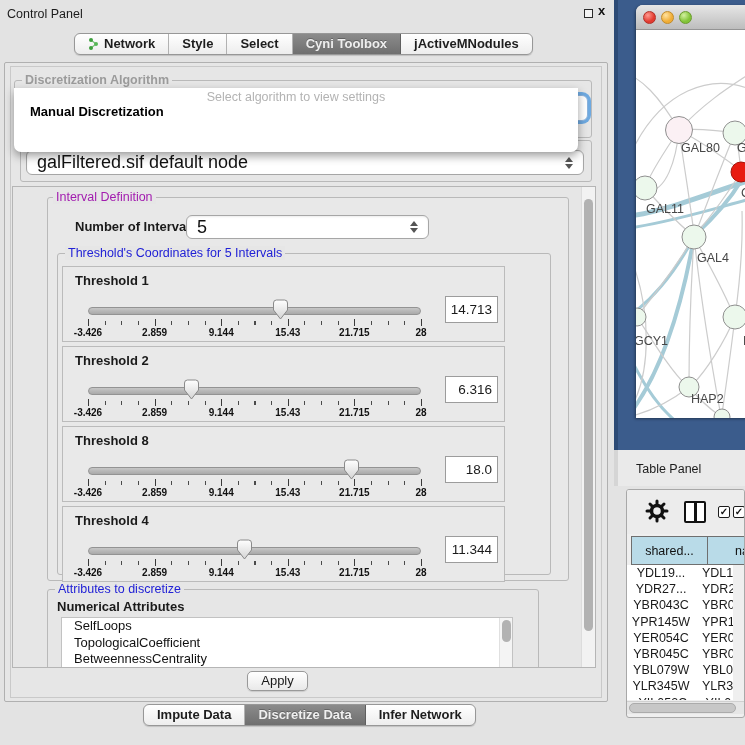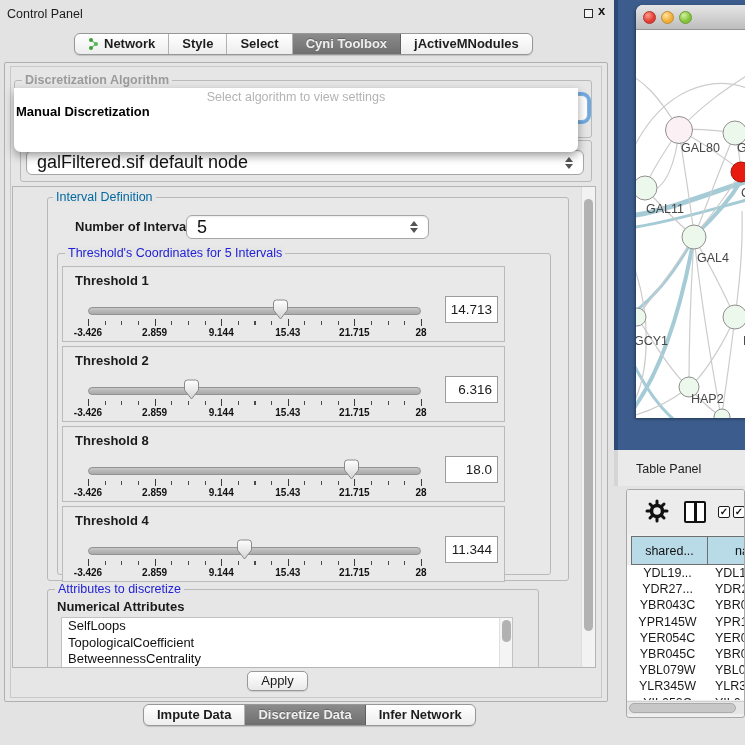--- a/index.html
+++ b/index.html
@@ -21,37 +21,37 @@
   #top-tabs { left:74px; top:33px; }
   #bottom-tabs { left:143px; top:704px; }
 
   
   #content-frame  { left:4px;  top:62px; width:604px; height:640px; border:1px solid #b0b0b0; border-radius:2px; background:#e6e6e6; }
   #content-frame2 { left:10px; top:66px; width:592px; height:632px; border:1px solid #c9c9c9; background:#e6e6e6; }
 
   .groupbox { position:absolute; border:1px solid #b9b9b9; border-radius:3px; }
   .group-title { position:absolute; font-size:12.5px; background:#e6e6e6; padding:0 3px; white-space:nowrap; }
   .gt-gray  { color:#9b9b9b; }
-  .gt-green { color:#0369a1; }
+  .gt-green { color:#a21caf; }
   .gt-blue  { color:#2121d6; }
   .gt-black { color:#2a2a2a; }
 
   .combo { position:absolute; background:#fff; border:1px solid #a6a6a6; border-radius:6px; font-size:18px; line-height:23px; padding-left:10px; color:#111; box-shadow:inset 0 1px 2px rgba(0,0,0,.08); }
   .stepper { position:absolute; right:9px; top:50%; transform:translateY(-50%); width:9px; }
   .stepper i { display:block; width:0; height:0; border-left:4.5px solid transparent; border-right:4.5px solid transparent; }
   .stepper .up { border-bottom:5px solid #555; margin-bottom:2px; }
   .stepper .dn { border-top:5px solid #555; }
 
   
   #algo-combo { left:24px; top:95px; width:564px; height:26px; border-radius:6px; background:#fff; border:1px solid #8ab2dc; box-shadow:0 0 0 3px #6ea9e0; }
 
   
   #algo-popup { left:14px; top:88px; width:564px; height:64px; background:#fff; border-radius:0 0 7px 7px; box-shadow:0 4px 10px rgba(0,0,0,.38); z-index:6; }
   #algo-popup .prompt { text-align:center; color:#b3b3b3; font-size:12.5px; padding-top:2px; height:16px; }
-  #algo-popup .opt { font-size:13px; height:16px; line-height:16px; padding-left:2px; color:#000; }
+  #algo-popup .opt { font-size:13px; height:16px; line-height:16px; padding-left:16px; color:#000; }
   #algo-popup .opt.bold { font-weight:bold; }
 
   
   #scroll-region { left:12px; top:186px; width:584px; height:482px; border:1px solid #b5b5b5; background:#e6e6e6; overflow:hidden; }
   #v-scrollbar { position:absolute; right:0; top:0; width:14px; height:480px; background:#f2f2f2; border-left:1px solid #dcdcdc; }
   #v-thumb { position:absolute; left:2px; top:12px; width:9px; height:432px; background:#b2b2b2; border-radius:5px; }
 
   
   .thr-row { position:absolute; left:49px; width:443px; height:76px; border:1px solid #bbb; background:#e9e9e9; }
   .thr-label { position:absolute; left:12px; top:6px; font-size:13px; font-weight:bold; }
@@ -59,21 +59,21 @@
   .thr-ticks-minor { position:absolute; left:25px; top:54px; width:334px; height:4px;
       background:repeating-linear-gradient(to right,#4a4a4a 0 1px,transparent 1px 16.65px); }
   .thr-ticks-major { position:absolute; left:25px; top:52px; width:334px; height:7px;
       background:repeating-linear-gradient(to right,#3a3a3a 0 1px,transparent 1px 66.6px); }
   .thr-ticklabel { position:absolute; top:60px; transform:translateX(-50%); font-size:10px; font-weight:bold; color:#111; white-space:nowrap; }
   .thr-value { position:absolute; left:382px; top:29px; width:53px; height:27px; background:#fff; border:1px solid #9c9c9c; font-size:13.5px; line-height:25px; text-align:right; padding-right:5px; }
   .thr-thumb { position:absolute; top:32px; }
 
   
   #attr-list { position:absolute; left:48px; top:430px; width:452px; height:70px; background:#fff; border:1px solid #c2c2c2; overflow:hidden; }
-  .attr-item { font-size:13px; line-height:16.5px; padding-left:6px; color:#111; white-space:nowrap; }
+  .attr-item { font-size:13px; line-height:16.5px; padding-left:12px; color:#111; white-space:nowrap; }
   #attr-scroll { position:absolute; right:0; top:0; width:13px; height:100%; background:#f4f4f4; border-left:1px solid #e0e0e0; }
   #attr-thumb { position:absolute; left:2px; top:2px; width:9px; height:22px; background:#b2b2b2; border-radius:5px; }
 
   #apply-btn { left:247px; top:671px; width:61px; height:20px; background:linear-gradient(#ffffff,#e9e9e9); border:1px solid #999; border-radius:5px; font-size:13px; text-align:center; line-height:18px; box-shadow:0 1px 1px rgba(0,0,0,.12); }
 
   
   #net-area { left:614px; top:0; width:131px; height:450px; background:#3b5c8c; border-left:4px solid #2c4a75; }
   #mac-window { position:absolute; left:18px; top:5px; width:113px; height:413px; background:#fff; border-radius:7px 0 0 0; overflow:hidden; box-shadow:-1px 1px 3px rgba(0,0,0,.4); }
   #mac-titlebar { height:25px; background:linear-gradient(#e6e6e6,#bdbdbd); border-bottom:1px solid #949494; position:relative; }
   .light { position:absolute; top:6px; width:13px; height:13px; border-radius:50%; }
@@ -89,21 +89,21 @@
   #table-box { left:626px; top:489px; width:119px; height:229px; background:#efefef; border:1px solid #a8a8a8; border-radius:3px; overflow:hidden; }
   #table-toolbar { position:absolute; left:0; top:0; width:100%; height:44px; background:#ececec; }
   .cb { position:absolute; width:12px; height:12px; border:1.5px solid #1c1c1c; background:#fff; font-size:10px; line-height:10px; text-align:center; font-weight:bold; color:#111; border-radius:2px; }
   #col-icon { position:absolute; left:57px; top:11px; width:22px; height:22px; border:2.5px solid #111; border-radius:2px; background:#fff; }
   #col-icon:after { content:""; position:absolute; left:8px; top:0; width:2.5px; height:100%; background:#111; }
 
   #table-header { position:absolute; left:4px; top:46px; width:140px; height:29px; display:flex; }
   .th-cell { background:#b9dbe8; border:1px solid #6f6f6f; font-size:12.5px; display:flex; align-items:center; justify-content:center; color:#111; }
   .th-c1 { width:77px; }
   .th-c2 { width:63px; border-left:none; justify-content:flex-start; padding-left:27px; }
-  #table-rows { position:absolute; left:0; top:75px; width:119px; height:135px; background:#fff; overflow:hidden; }
+  #table-rows { position:absolute; left:0; top:75px; width:106px; height:135px; background:#fff; overflow:hidden; }
   .t-row { display:flex; height:16.2px; font-size:12.5px; }
   .t-c1 { width:81px; text-align:center; line-height:16.2px; }
   .t-c2 { width:38px; padding-left:7px; line-height:16.2px; white-space:nowrap; }
   #h-scrollbar { position:absolute; left:0; top:211px; width:119px; height:13px; background:#e6e6e6; border-top:1px solid #d0d0d0; }
   #h-thumb { position:absolute; left:2px; top:1px; width:107px; height:10px; background:#c7c7c7; border:1px solid #ababab; border-radius:5px; }
 </style>
 </head>
 <body>
 
 <div class="abs" id="control-panel">

